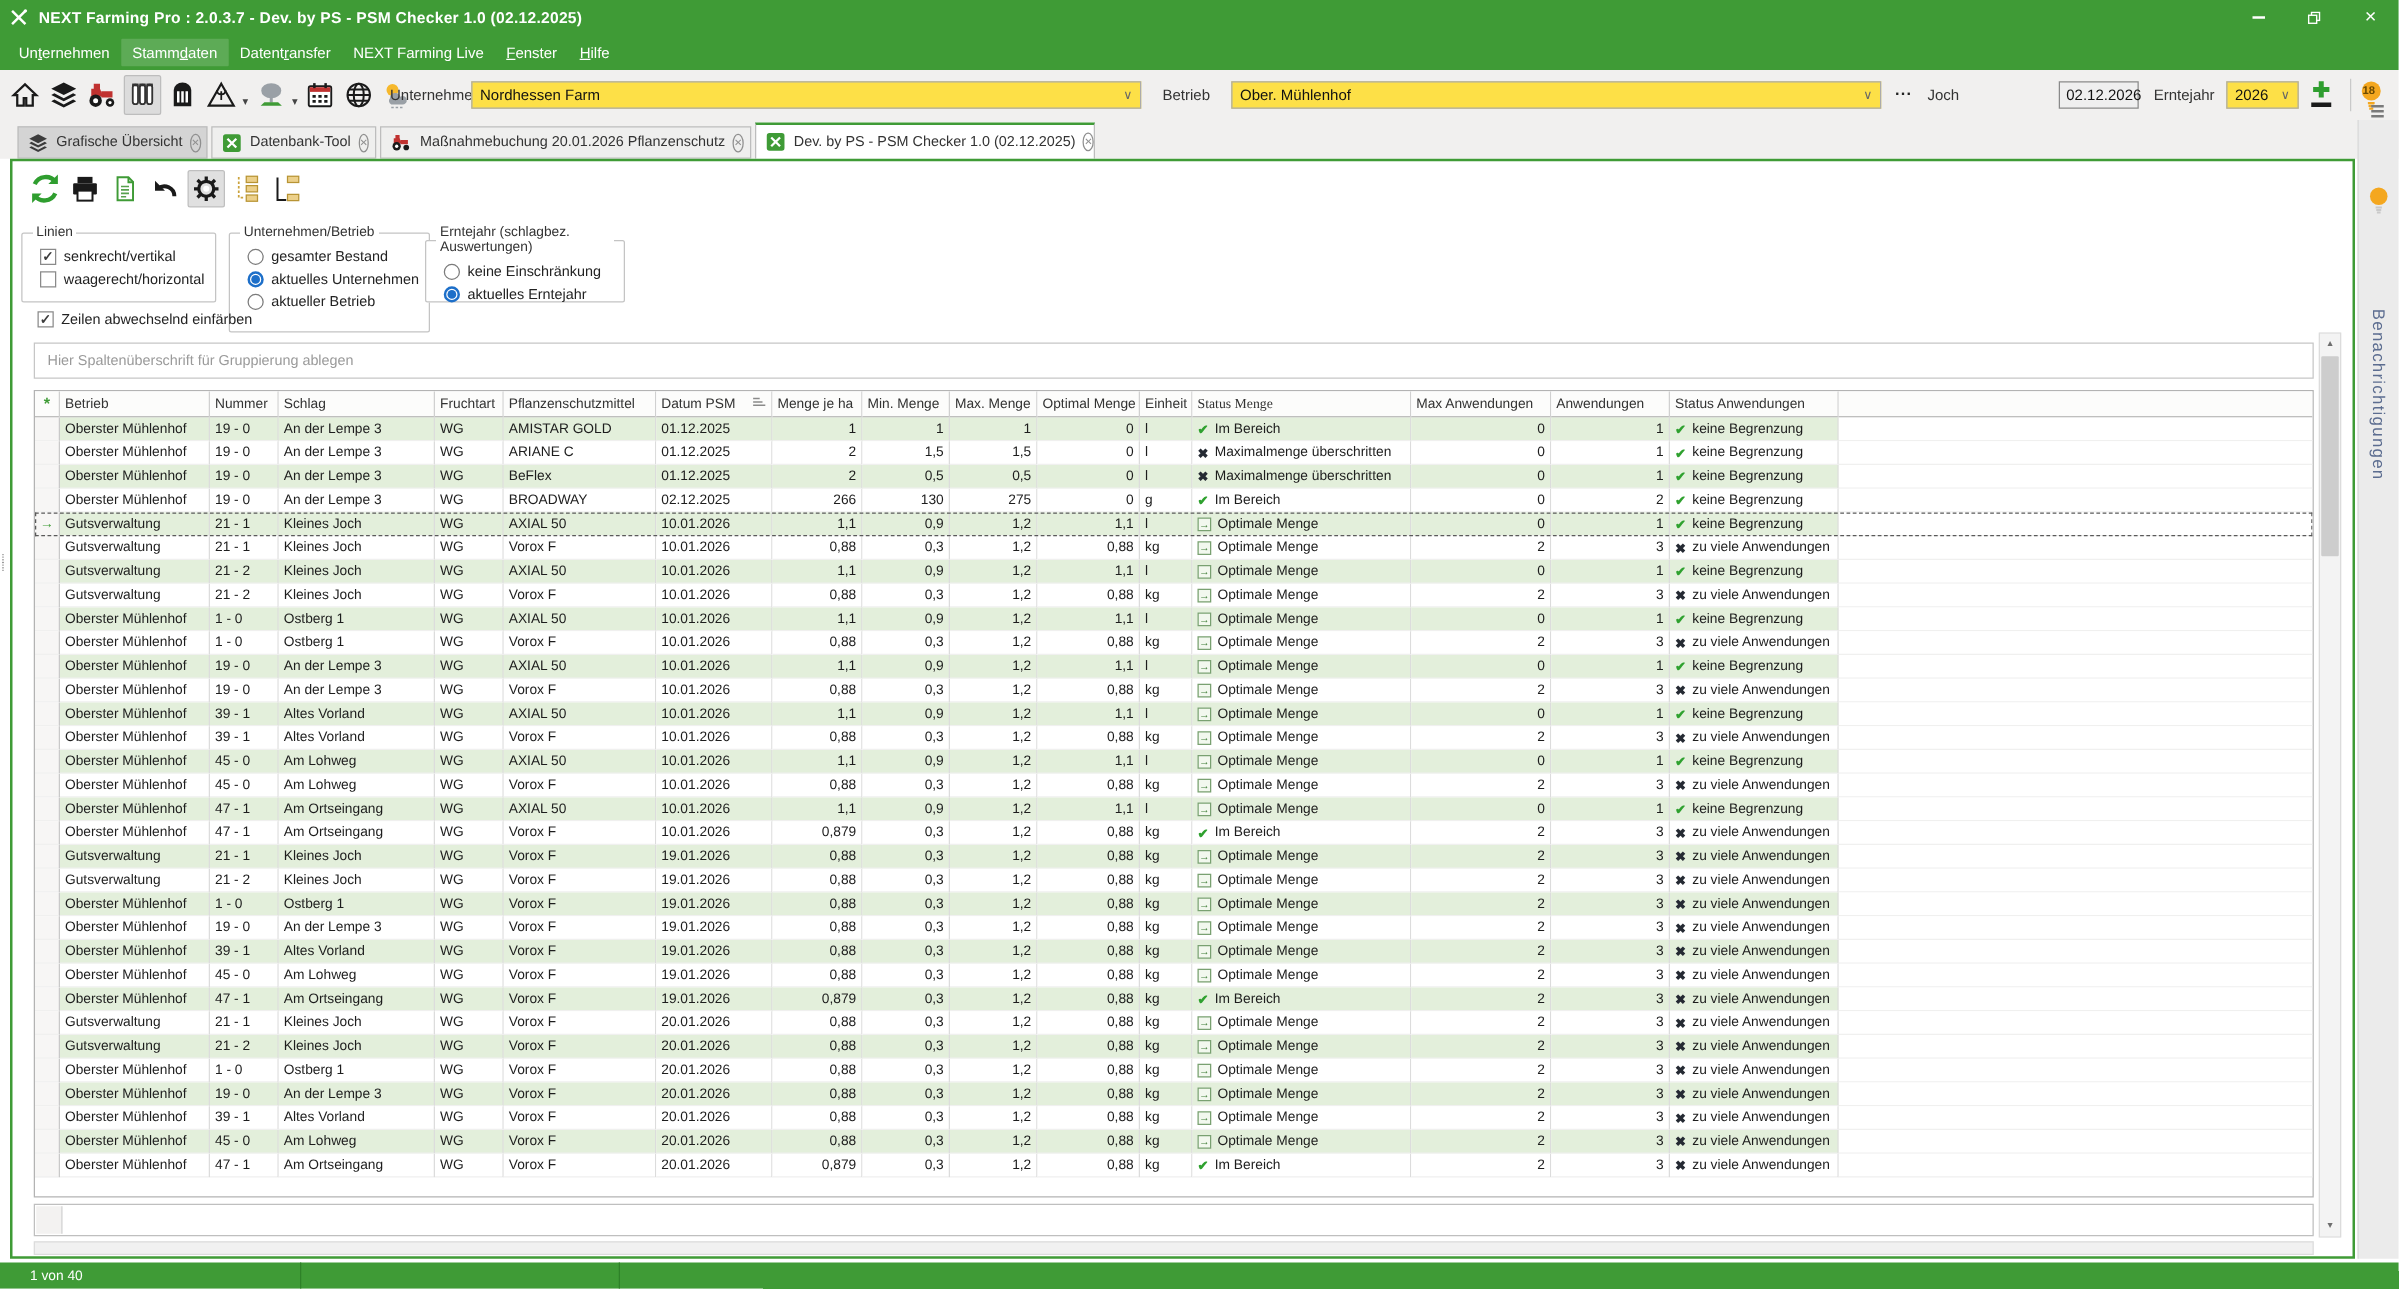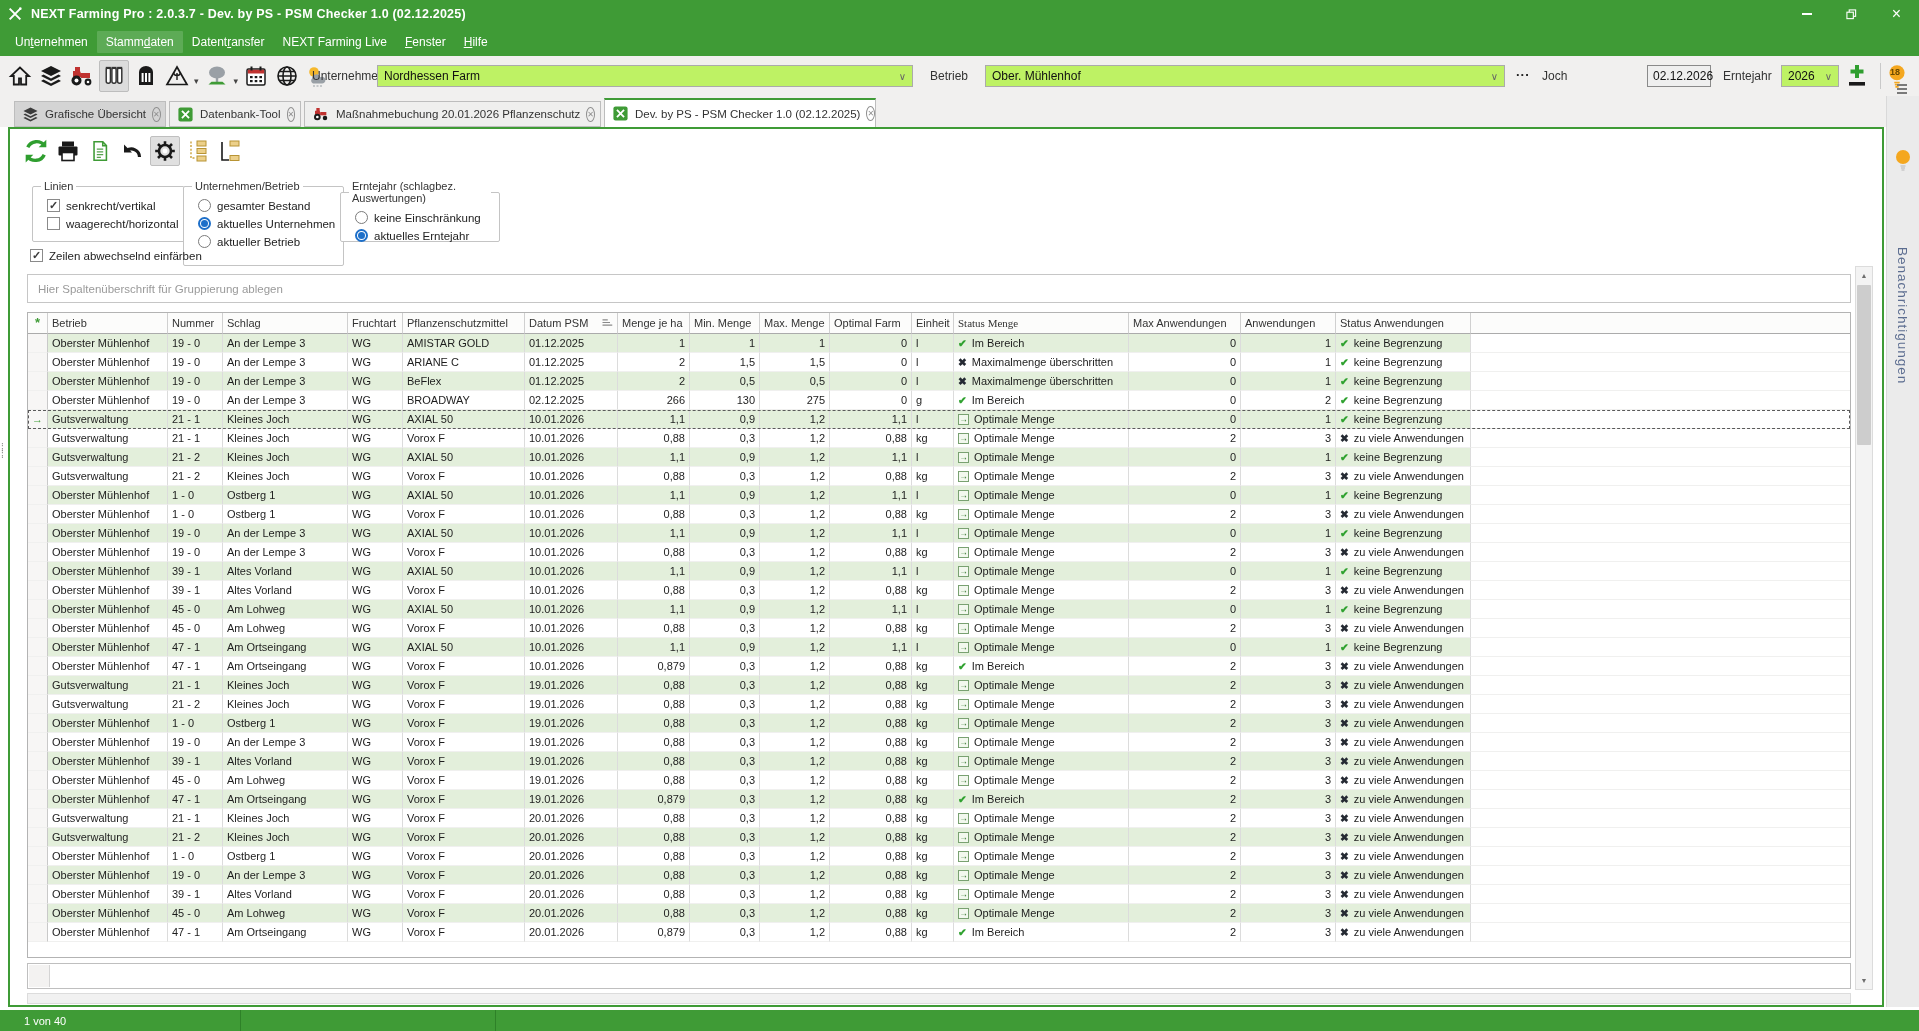--- a/index.html
+++ b/index.html
@@ -17,21 +17,21 @@
   .menu-item.hl{background:rgba(255,255,255,.16)}
   .menu-item u{text-decoration:underline}
   
   .toolbar{left:0;top:56px;width:1919px;height:40px;background:#f1f0ef}
   .tb-icons{position:absolute;left:6px;top:0;height:40px;display:flex;align-items:center}
   .tb-ico{width:28px;height:30px;display:flex;align-items:center;justify-content:center;margin-right:3px}
   .tb-ico.pressed{background:#dcdcdc;border:1px solid #bdbdbd;border-radius:2px}
   .caret{font-size:9px;color:#444;margin:10px 4px 0 0}
   .vsep{width:1px;height:26px;background:#c9c9c9;margin:0 6px}
   .tb-label{font-size:12px;color:#333}
-  .combo{background:#bef264;border:1px solid #ababab;height:22px;display:flex;align-items:center;
+  .combo{background:#fde047;border:1px solid #ababab;height:22px;display:flex;align-items:center;
          font-size:12px;color:#111;padding-left:6px;box-sizing:border-box;justify-content:space-between}
   .combo .chev{color:#666;font-size:10px;margin-right:6px}
   .datebox{background:#efefef;border:1px solid #8a8a8a;height:22px;font-size:12px;color:#111;
            display:flex;align-items:center;padding-left:5px;box-sizing:border-box}
   .dots{font-size:13px;font-weight:bold;color:#222;letter-spacing:1px}
   
   .tabbar{left:0;top:96px;width:1919px;height:31px;background:#f1f0ef}
   .tab{position:absolute;bottom:0;height:26px;display:flex;align-items:center;box-sizing:border-box;
        border:1px solid #bdbdbd;background:#efefee;padding:0 7px;font-size:11.5px;color:#333;white-space:nowrap}
   .tab.first{background:#d4d4d4}
@@ -358,21 +358,21 @@
       <svg width="24" height="24" viewBox="0 0 24 24">
         <path d="M4 3v18h7" stroke="#1a1a1a" stroke-width="1.6" fill="none"></path>
         <g fill="#ecd08a" stroke="#b89434">
           <rect x="12" y="2" width="9" height="5"></rect>
           <rect x="12" y="16.5" width="9" height="5"></rect>
         </g>
       </svg>
     </span>
   </div>
 
-<fieldset class="flt" style="left:32px;top:180px;width:132px;height:62px">
+<fieldset class="flt" style="left:17px;top:180px;width:132px;height:62px">
   <legend>Linien</legend>
   <div id="linien-opts">
       <div class="opt-row">
         <span class="cb">✓</span>
         <span>senkrecht/vertikal</span>
       </div>
       <div class="opt-row">
         <span class="cb"></span>
         <span>waagerecht/horizontal</span>
       </div>
@@ -450,21 +450,21 @@
       <div class="g-hcell" style="width: 72px;">
         <span>Menge je ha</span>
       </div>
       <div class="g-hcell" style="width: 70px;">
         <span>Min. Menge</span>
       </div>
       <div class="g-hcell" style="width: 70px;">
         <span>Max. Menge</span>
       </div>
       <div class="g-hcell" style="width: 82px;">
-        <span>Optimal Farm</span>
+        <span>Optimal Menge</span>
       </div>
       <div class="g-hcell" style="width: 42px;">
         <span>Einheit</span>
       </div>
       <div class="g-hcell" style="width: 175px; font-family: Liberation Serif, serif;">
         <span>Status Menge</span>
       </div>
       <div class="g-hcell" style="width: 112px;">
         <span>Max Anwendungen</span>
       </div>

